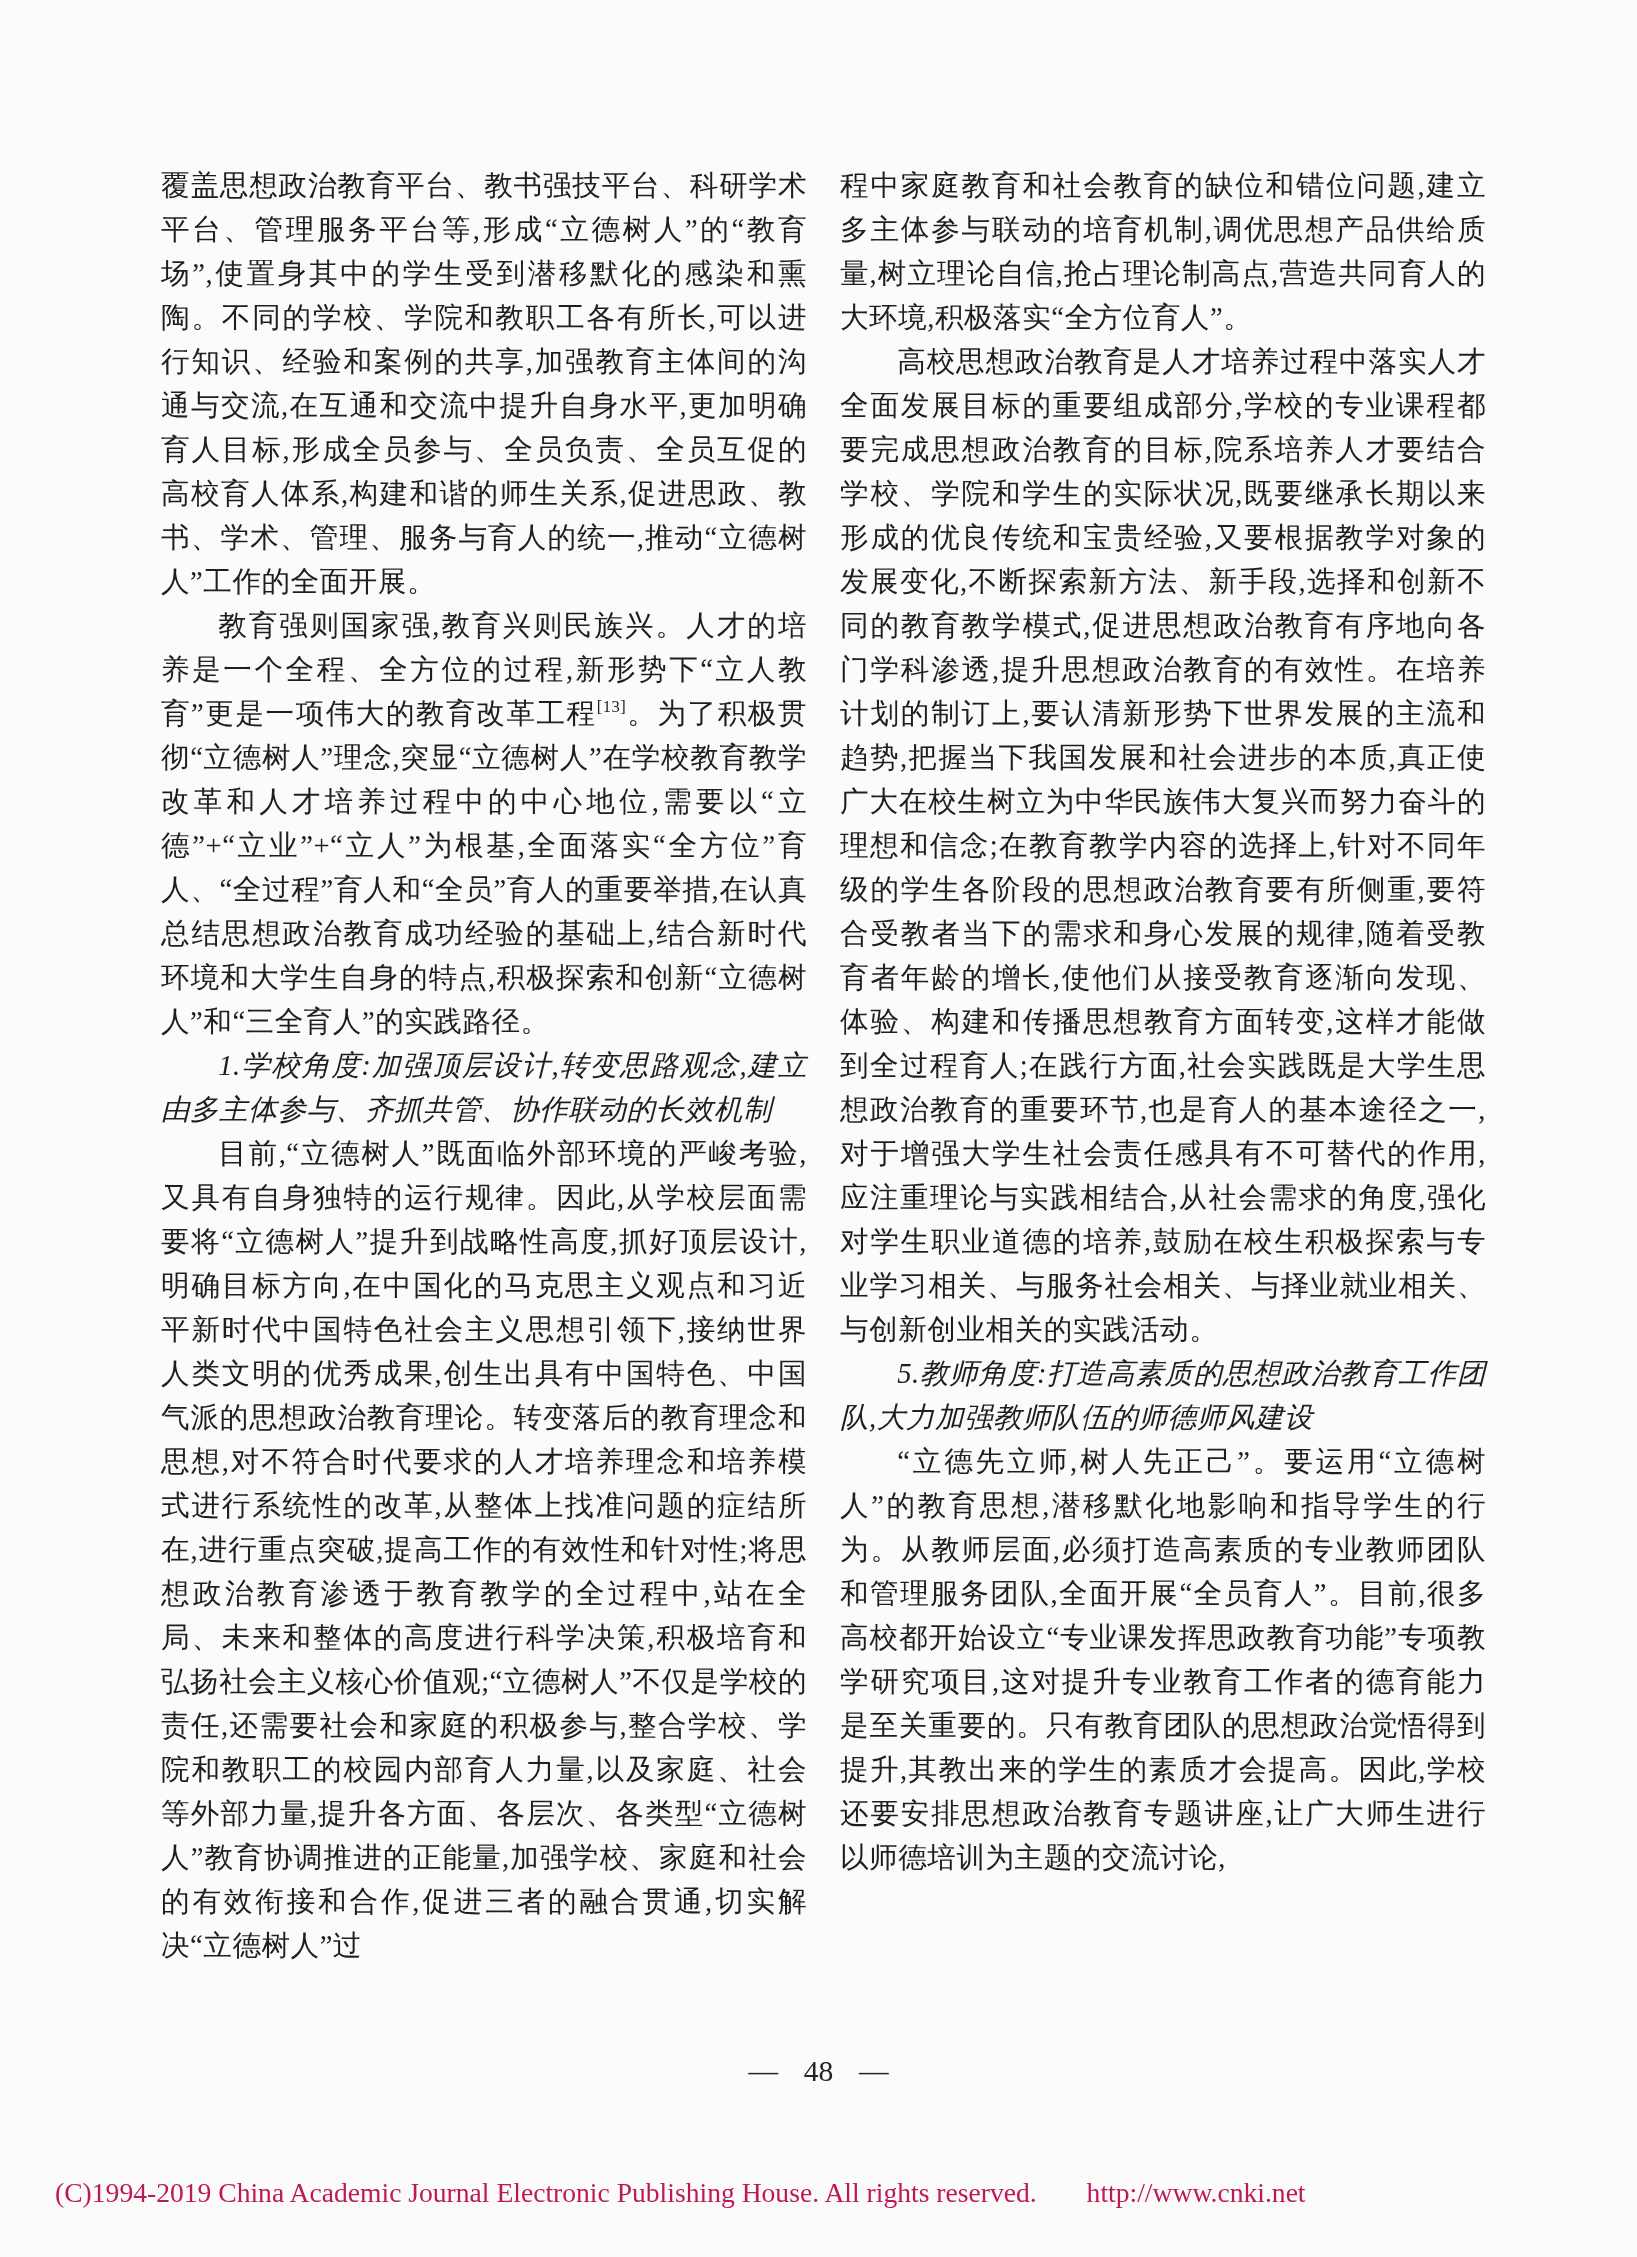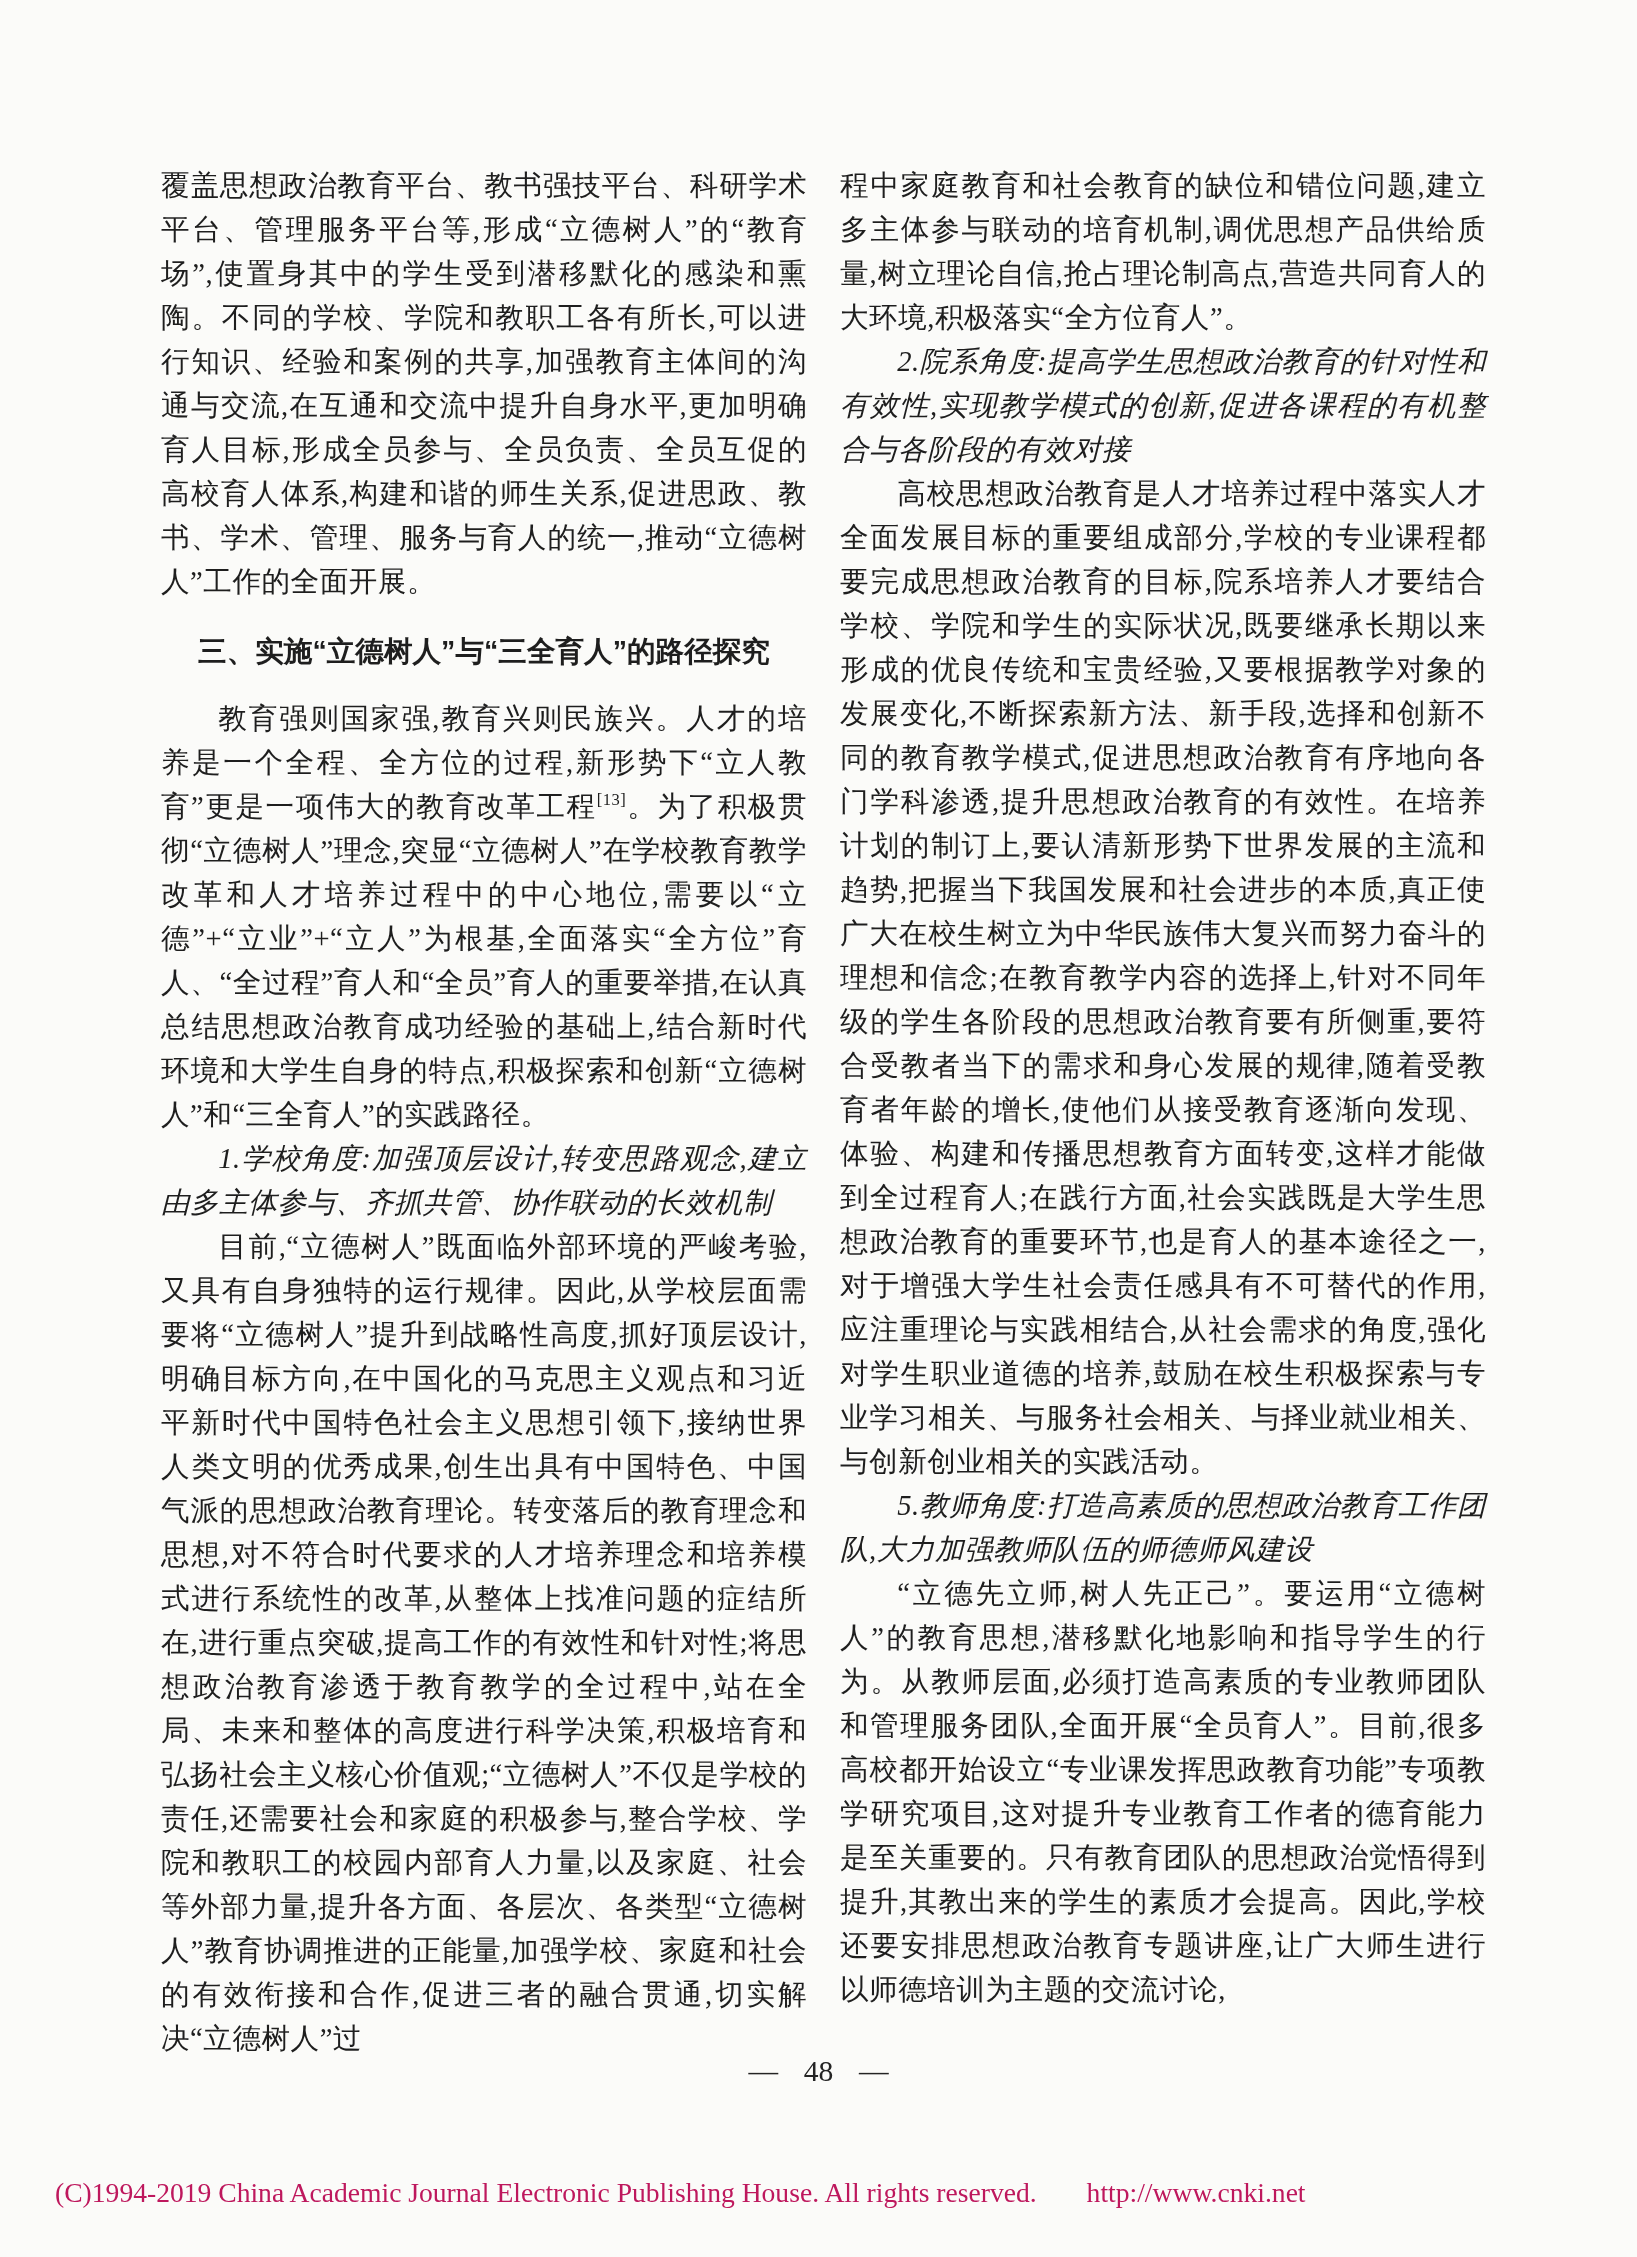--- a/index.html
+++ b/index.html
@@ -52,29 +52,27 @@
     color: #be185d;
     white-space: nowrap;
   }
   .footer .footer-url { margin-left: 43px; }
 </style>
 </head>
 <body>
 
 <div class="col col-left">
   <p class="body-text">覆盖思想政治教育平台、教书强技平台、科研学术平台、管理服务平台等,形成“立德树人”的“教育场”,使置身其中的学生受到潜移默化的感染和熏陶。不同的学校、学院和教职工各有所长,可以进行知识、经验和案例的共享,加强教育主体间的沟通与交流,在互通和交流中提升自身水平,更加明确育人目标,形成全员参与、全员负责、全员互促的高校育人体系,构建和谐的师生关系,促进思政、教书、学术、管理、服务与育人的统一,推动“立德树人”工作的全面开展。</p>
-  <p class="section-heading">三、实施“立德树人”与“三全育人”的路径探究</p>
   <p class="body-text indent"><span>教育强则国家强,教育兴则民族兴。人才的培养是一个全程、全方位的过程,新形势下“立人教育”更是一项伟大的教育改革工程</span><sup class="ref">[13]</sup><span>。为了积极贯彻“立德树人”理念,突显“立德树人”在学校教育教学改革和人才培养过程中的中心地位,需要以“立德”+“立业”+“立人”为根基,全面落实“全方位”育人、“全过程”育人和“全员”育人的重要举措,在认真总结思想政治教育成功经验的基础上,结合新时代环境和大学生自身的特点,积极探索和创新“立德树人”和“三全育人”的实践路径。</span></p>
   <p class="subsection indent">1.学校角度:加强顶层设计,转变思路观念,建立由多主体参与、齐抓共管、协作联动的长效机制</p>
   <p class="body-text indent">目前,“立德树人”既面临外部环境的严峻考验,又具有自身独特的运行规律。因此,从学校层面需要将“立德树人”提升到战略性高度,抓好顶层设计,明确目标方向,在中国化的马克思主义观点和习近平新时代中国特色社会主义思想引领下,接纳世界人类文明的优秀成果,创生出具有中国特色、中国气派的思想政治教育理论。转变落后的教育理念和思想,对不符合时代要求的人才培养理念和培养模式进行系统性的改革,从整体上找准问题的症结所在,进行重点突破,提高工作的有效性和针对性;将思想政治教育渗透于教育教学的全过程中,站在全局、未来和整体的高度进行科学决策,积极培育和弘扬社会主义核心价值观;“立德树人”不仅是学校的责任,还需要社会和家庭的积极参与,整合学校、学院和教职工的校园内部育人力量,以及家庭、社会等外部力量,提升各方面、各层次、各类型“立德树人”教育协调推进的正能量,加强学校、家庭和社会的有效衔接和合作,促进三者的融合贯通,切实解决“立德树人”过</p>
 </div>
 
 <div class="col col-right">
   <p class="body-text">程中家庭教育和社会教育的缺位和错位问题,建立多主体参与联动的培育机制,调优思想产品供给质量,树立理论自信,抢占理论制高点,营造共同育人的大环境,积极落实“全方位育人”。</p>
-  <p class="subsection indent">2.院系角度:提高学生思想政治教育的针对性和有效性,实现教学模式的创新,促进各课程的有机整合与各阶段的有效对接</p>
   <p class="body-text indent">高校思想政治教育是人才培养过程中落实人才全面发展目标的重要组成部分,学校的专业课程都要完成思想政治教育的目标,院系培养人才要结合学校、学院和学生的实际状况,既要继承长期以来形成的优良传统和宝贵经验,又要根据教学对象的发展变化,不断探索新方法、新手段,选择和创新不同的教育教学模式,促进思想政治教育有序地向各门学科渗透,提升思想政治教育的有效性。在培养计划的制订上,要认清新形势下世界发展的主流和趋势,把握当下我国发展和社会进步的本质,真正使广大在校生树立为中华民族伟大复兴而努力奋斗的理想和信念;在教育教学内容的选择上,针对不同年级的学生各阶段的思想政治教育要有所侧重,要符合受教者当下的需求和身心发展的规律,随着受教育者年龄的增长,使他们从接受教育逐渐向发现、体验、构建和传播思想教育方面转变,这样才能做到全过程育人;在践行方面,社会实践既是大学生思想政治教育的重要环节,也是育人的基本途径之一,对于增强大学生社会责任感具有不可替代的作用,应注重理论与实践相结合,从社会需求的角度,强化对学生职业道德的培养,鼓励在校生积极探索与专业学习相关、与服务社会相关、与择业就业相关、与创新创业相关的实践活动。</p>
   <p class="subsection indent">5.教师角度:打造高素质的思想政治教育工作团队,大力加强教师队伍的师德师风建设</p>
   <p class="body-text indent">“立德先立师,树人先正己”。要运用“立德树人”的教育思想,潜移默化地影响和指导学生的行为。从教师层面,必须打造高素质的专业教师团队和管理服务团队,全面开展“全员育人”。目前,很多高校都开始设立“专业课发挥思政教育功能”专项教学研究项目,这对提升专业教育工作者的德育能力是至关重要的。只有教育团队的思想政治觉悟得到提升,其教出来的学生的素质才会提高。因此,学校还要安排思想政治教育专题讲座,让广大师生进行以师德培训为主题的交流讨论,</p>
 </div>
 
 <div class="page-number">
   <span class="dash">—</span>
   <span>48</span>
   <span class="dash">—</span>
 </div>

